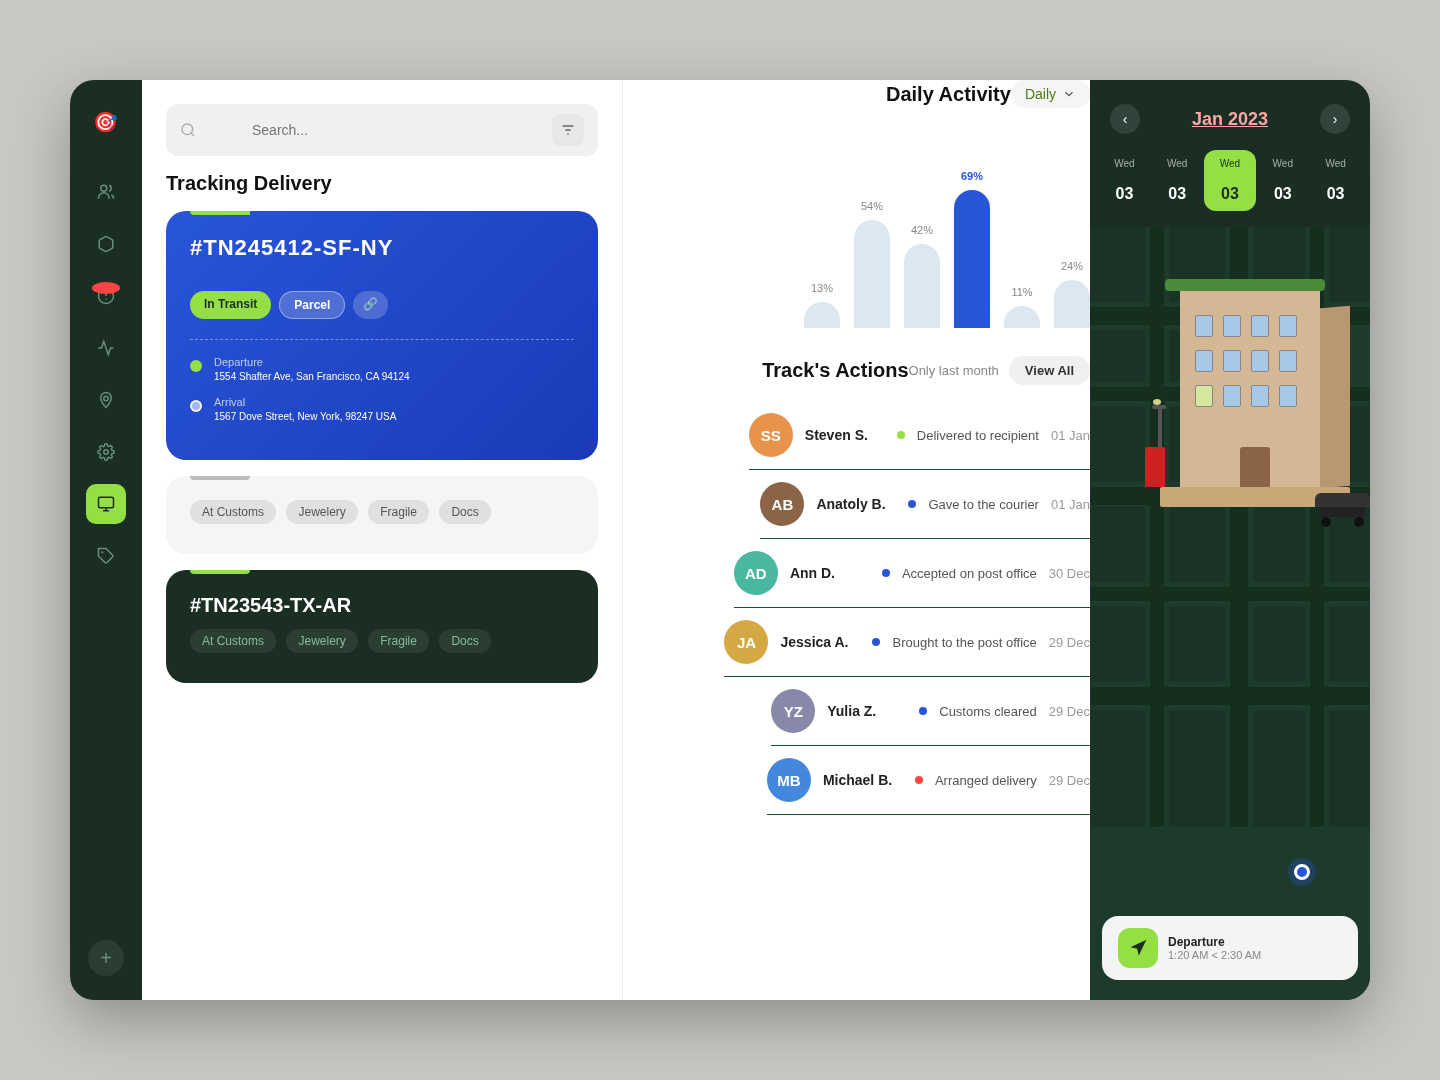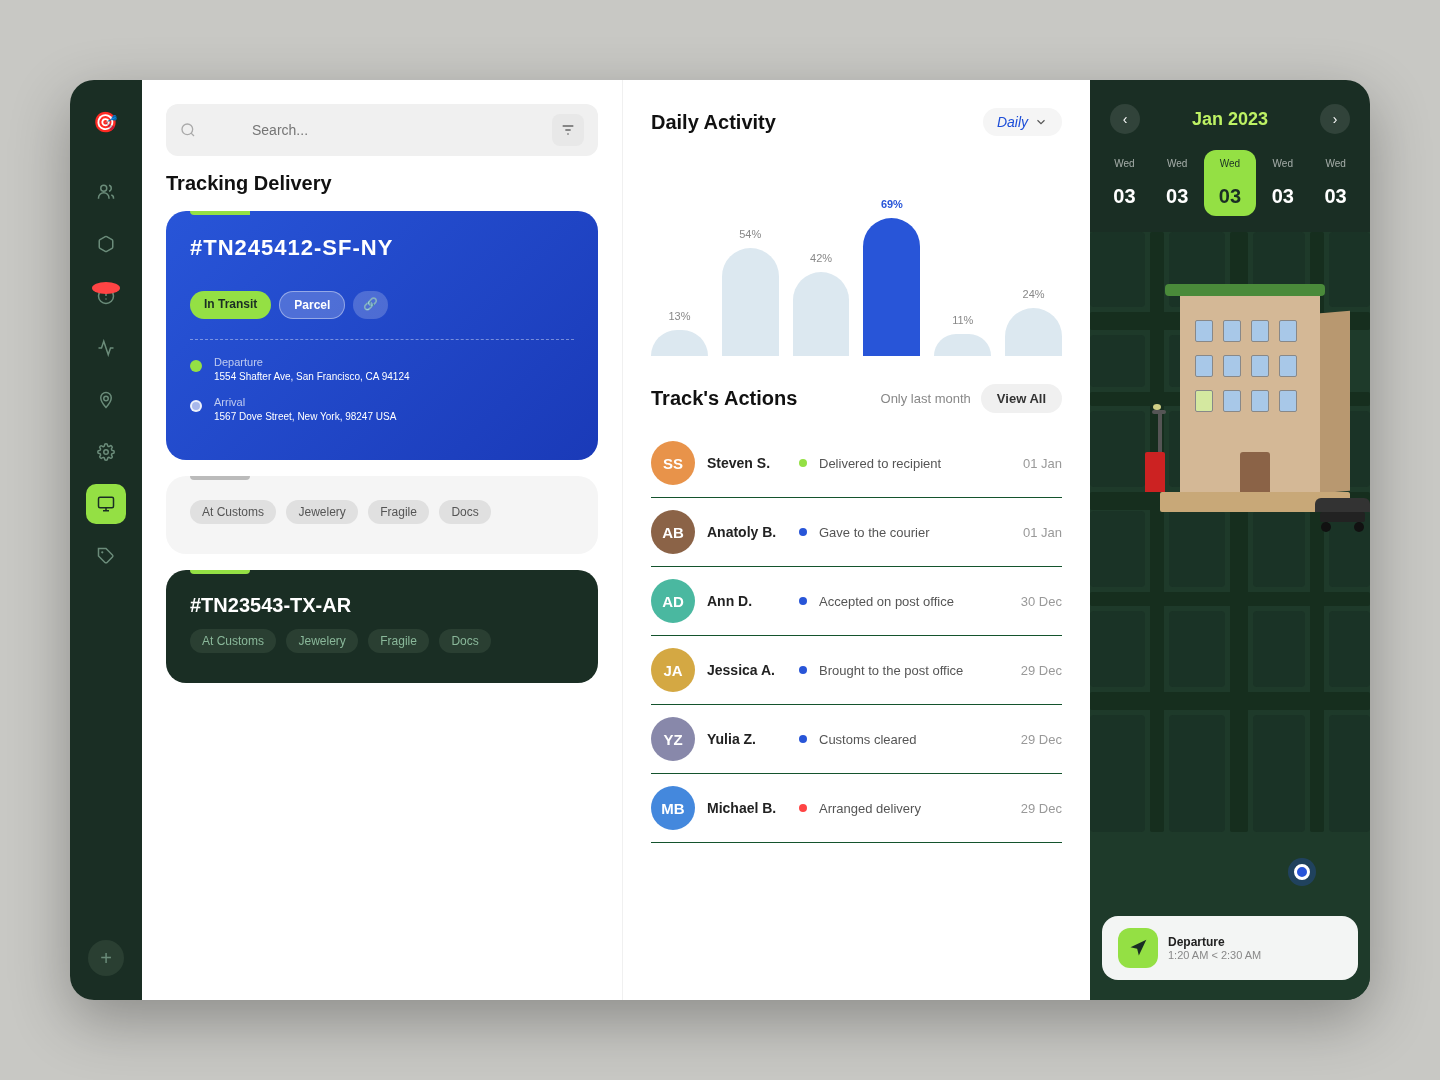--- a/index.html
+++ b/index.html
@@ -269,46 +269,45 @@
       border-radius: 0 0 4px 4px;
     }
 
     
     .middle-panel {
       flex: 1;
       background: #fff;
       border-left: 1px solid #f0f0f0;
       display: flex;
       flex-direction: column;
-      padding: 28px;
       overflow-y: auto;
+      align-items: flex-end;
     }
 
     .daily-activity-header {
       display: flex;
       align-items: center;
       justify-content: space-between;
       margin-bottom: 20px;
     }
     .daily-title {
       font-size: 20px;
       font-weight: 700;
       color: #111;
     }
     .dropdown-btn {
       display: flex;
       align-items: center;
       gap: 6px;
       font-size: 14px;
-      color: #1d4ed8;
+      color: #4d7c0f;
       background: #f5f5f5;
       padding: 6px 14px;
       border-radius: 20px;
       cursor: pointer;
-      font-style: italic;
     }
 
     
     .chart-container {
       display: flex;
       align-items: flex-end;
       gap: 14px;
       height: 200px;
       margin-bottom: 28px;
     }
@@ -433,21 +432,22 @@
       display: flex;
       align-items: center;
       justify-content: center;
       cursor: pointer;
       color: #fff;
       font-size: 14px;
     }
     .cal-title {
       font-size: 18px;
       font-weight: 700;
-      color: #bef264;
+      color: #fca5a5;
+      text-decoration: underline;
     }
     .cal-days {
       display: flex;
       gap: 0;
       overflow: hidden;
       padding: 0 8px 16px;
     }
     .cal-day {
       flex: 1;
       display: flex;
@@ -460,21 +460,21 @@
     .cal-day.active {
       background: #94e044;
     }
     .cal-day-name {
       font-size: 10px;
       color: rgba(255,255,255,0.6);
       margin-bottom: 16px;
     }
     .cal-day.active .cal-day-name { color: #1a2e24; }
     .cal-day-num {
-      font-size: 20px;
+      font-size: 16px;
       font-weight: 700;
       color: #fff;
     }
     .cal-day.active .cal-day-num { color: #1a2e24; }
 
     
     .map-area {
       flex: 1;
       background: #1e3a2a;
       position: relative;

